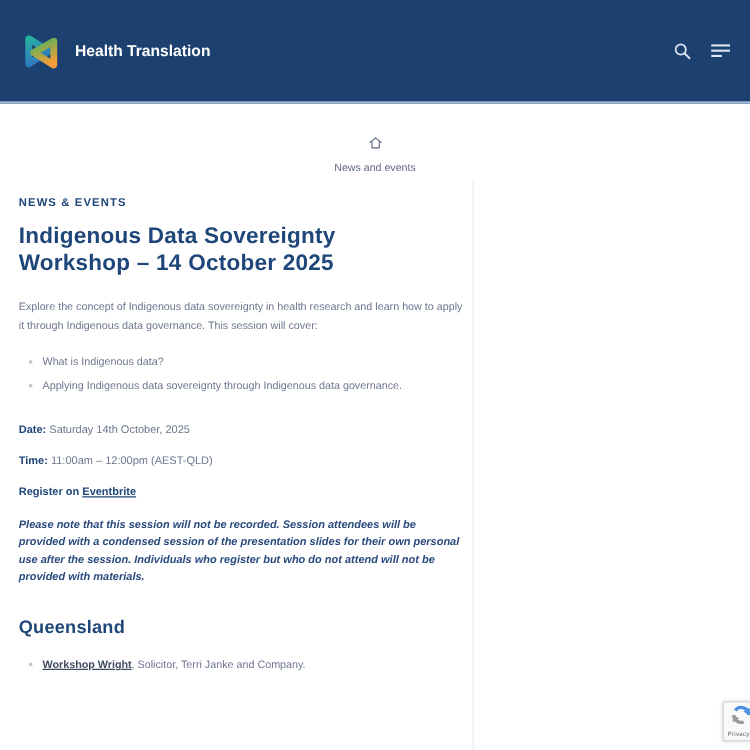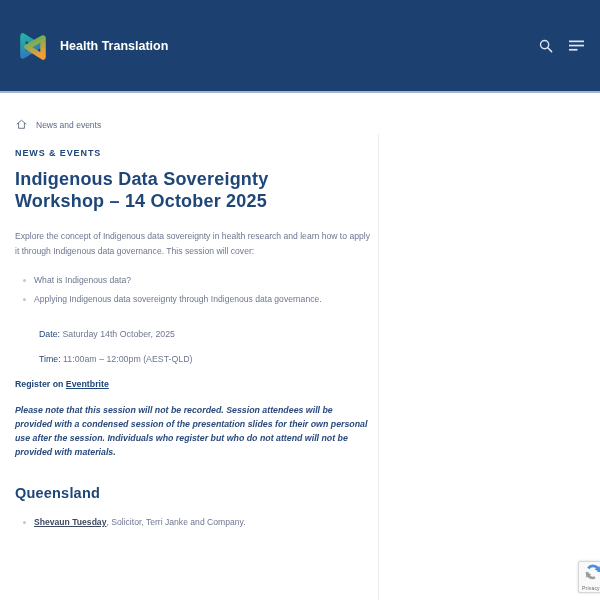--- a/index.html
+++ b/index.html
@@ -9,33 +9,33 @@
     font-family:"Liberation Sans","DejaVu Sans",sans-serif;
     -webkit-font-smoothing:antialiased;
   }
   :root{
     --header-bg:#1c4170; --header-border:#9fb5d2; --heading-navy:#1e4679;
     --body-text:#6e7790; --note-navy:#2a4a7d; --breadcrumb-text:#5f6a85;
     --presenter-link:#3f4a61; --divider:#ededed; --recaptcha-blue:#4a90e2;
   }
   
   .site-header{
-    height:93px; background:var(--header-bg);
+    height:83px; background:var(--header-bg);
     border-bottom:2px solid var(--header-border);
     display:flex; align-items:center; justify-content:space-between;
     padding:0 16px 0 12px; box-sizing:border-box;
   }
   .logo{ display:flex; align-items:center; gap:6px; text-decoration:none; cursor:pointer; }
   .logo-text{ color:#ffffff; font-size:12.5px; line-height:14px; }
   .logo-line1{ display:block; font-weight:bold; }
   .logo-line2{ display:block; font-weight:normal; letter-spacing:.2px; }
   .header-actions{ display:flex; align-items:center; gap:15px; }
   .icon-btn{ background:none; border:none; padding:0; cursor:pointer; display:flex; align-items:center; }
   
-  .breadcrumb{ display:flex; align-items:center; gap:9px; padding:26px 16px 0 16px; }
+  .breadcrumb{ display:flex; align-items:center; gap:9px; padding:26px 16px 0 16px;flex-direction:column; }
   .breadcrumb a{ color:var(--breadcrumb-text); font-size:8.5px; text-decoration:none; cursor:pointer; }
   
   .columns{ display:flex; align-items:stretch; margin-top:4px; height:469px; }
   .main-col{ width:379px; box-sizing:border-box; border-right:1px solid var(--divider); }
   .side-col{ flex:1; }
   .article{ padding:14px 8px 0 15px; box-sizing:border-box; }
   .eyebrow{ font-size:9px; font-weight:bold; letter-spacing:.9px; color:var(--heading-navy); }
   h1.page-title{
     margin:11px 0 0; font-size:18px; line-height:21.5px;
     color:var(--heading-navy); max-width:330px; letter-spacing:.2px;
@@ -46,21 +46,21 @@
     position:relative; padding-left:11px; font-size:8.6px; line-height:18.5px;
     color:var(--body-text);
   }
   ul.dot-list li::before{
     content:''; position:absolute; left:0; top:8px; width:3px; height:3px;
     border-radius:50%; background:#c3c7d1;
   }
   h2.section-heading{ margin:26px 0 0; font-size:14.5px; color:var(--heading-navy); letter-spacing:.2px; }
   .meta-row{ margin:21px 0 0; font-size:8.8px; color:var(--body-text); }
   .meta-row + .meta-row{ margin-top:15px; }
-  .meta-label{ font-weight:normal; color:var(--heading-navy);margin-left:24px; }
+  .meta-label{ font-weight:bold; color:var(--heading-navy); }
   .register-row{ margin:15px 0 0; font-size:8.8px; font-weight:bold; color:var(--heading-navy); }
   .register-row a{ color:var(--heading-navy); text-decoration:underline; cursor:pointer; }
   p.note{
     margin:14px 0 0; font-size:8.8px; line-height:14px; font-style:italic; font-weight:bold;
     color:var(--note-navy); max-width:356px;
   }
   .presenter-list{ margin-top:13px; }
   .presenter-list li{ font-size:8.8px; }
   .presenter-list a{ color:var(--presenter-link); font-weight:bold; text-decoration:underline; cursor:pointer; }
   
@@ -146,21 +146,21 @@
       <p class="meta-row"><span class="meta-label">Date:</span><span> Saturday 14th October, 2025</span></p>
 
       <p class="meta-row"><span class="meta-label">Time:</span><span> 11:00am – 12:00pm (AEST-QLD)</span></p>
 
       <p class="register-row"><span>Register on </span><a>Eventbrite</a></p>
 
       <p class="note">Please note that this session will not be recorded. Session attendees will be provided with a condensed session of the presentation slides for their own personal use after the session. Individuals who register but who do not attend will not be provided with materials.</p>
 
       <h2 class="section-heading">Queensland</h2>
       <ul class="dot-list presenter-list">
-        <li><a>Shevaun Tuesday</a><span>, Solicitor, Terri Janke and Company.</span></li>
+        <li><a>Workshop Wright</a><span>, Solicitor, Terri Janke and Company.</span></li>
       </ul>
 
     </article>
   </div>
   <div class="side-col"></div>
 </div>
 
 <div class="recaptcha-badge">
   <span style="display:flex; margin-left:3px;">
     <svg width="16" height="16" viewBox="0 0 16 16">

